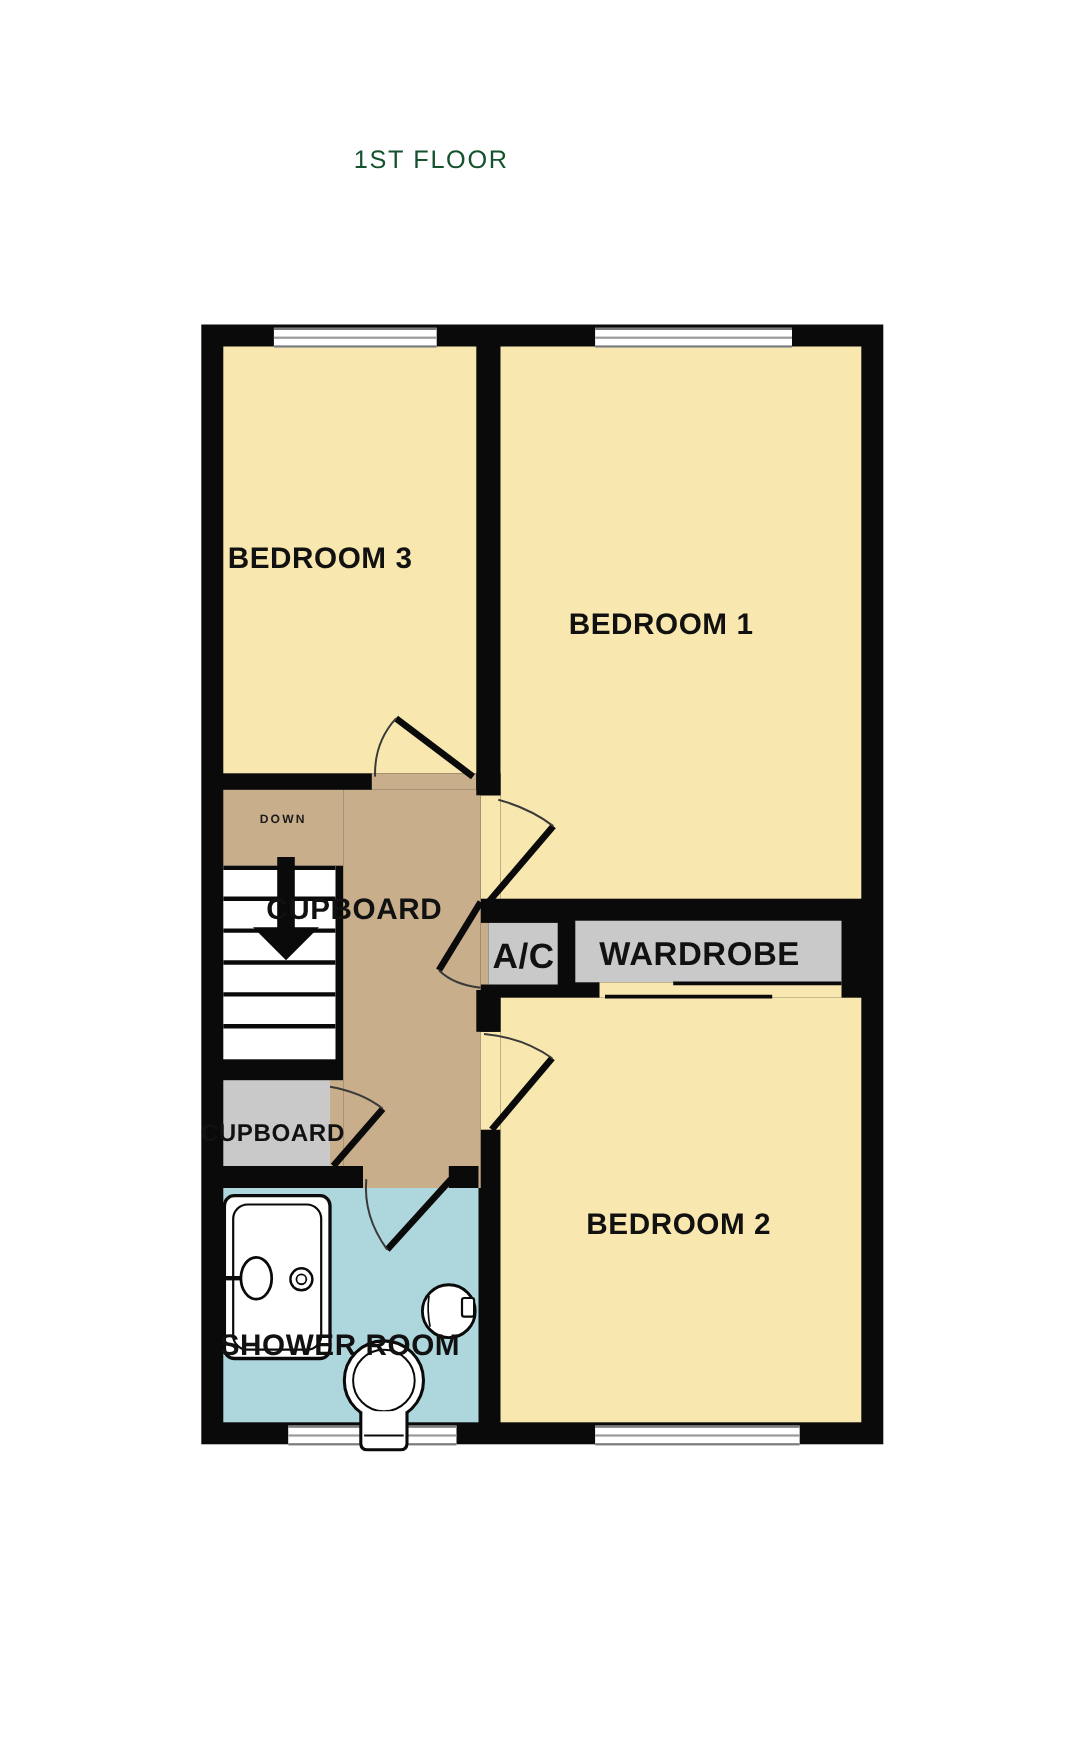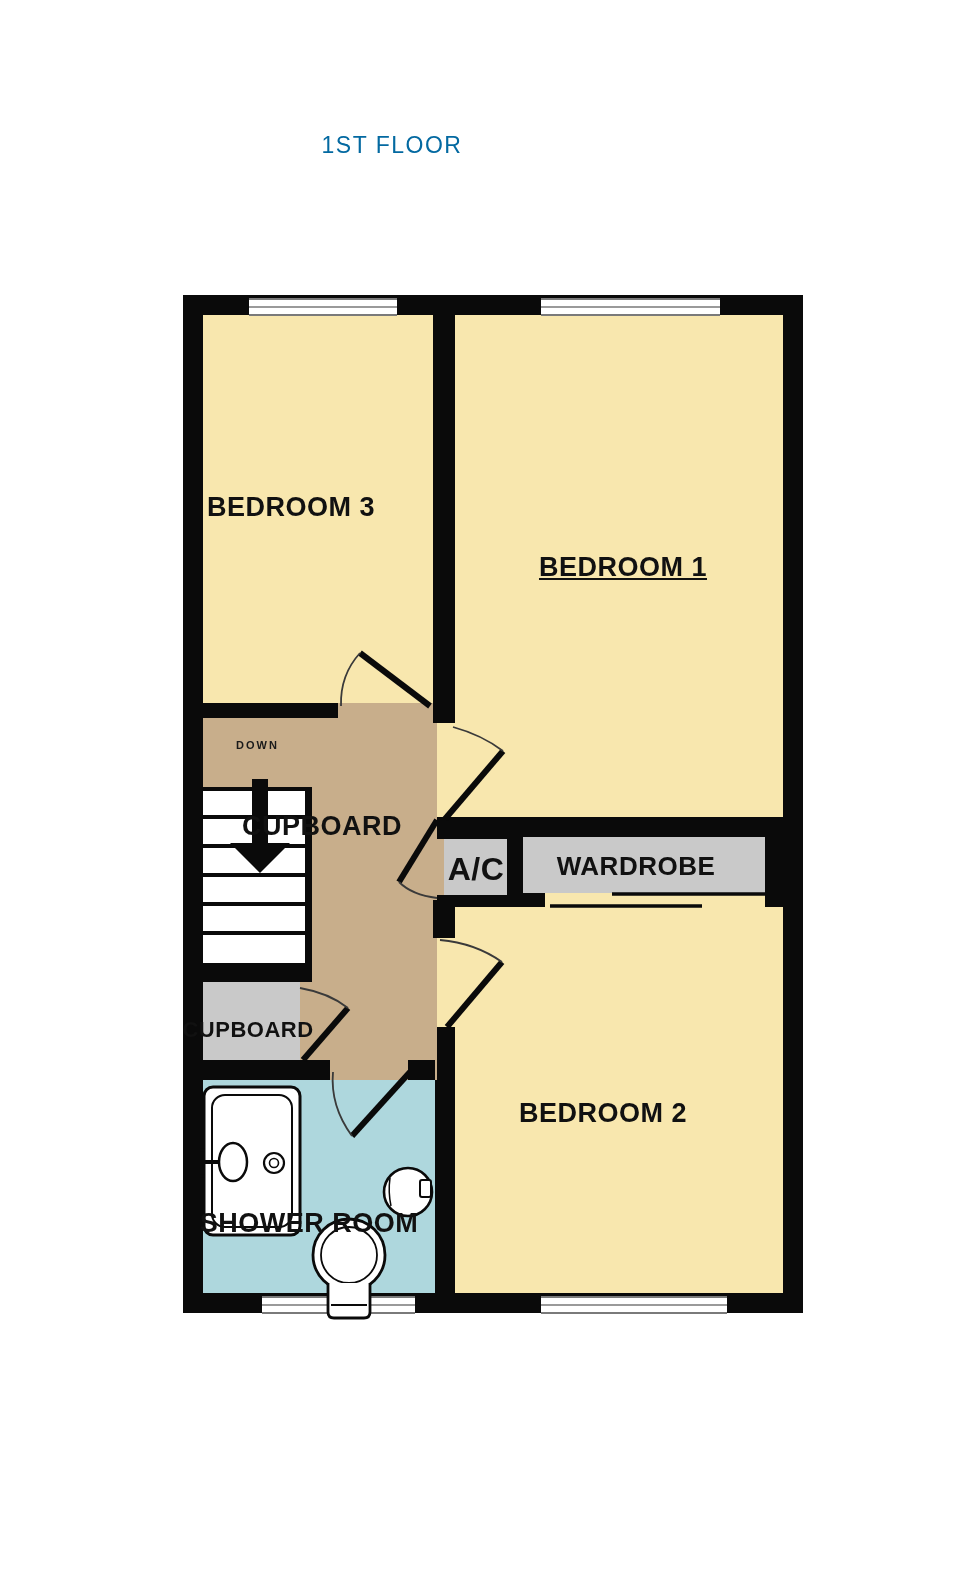--- a/index.html
+++ b/index.html
@@ -13,21 +13,21 @@
   .blue{background:#AED7DD;}
   .gray{background:#C9C9C9;}
   .black{background:#0a0a0a;}
   .white{background:#ffffff;}
   .lbl{position:absolute;font-weight:bold;font-size:27px;color:#111;text-align:center;
        letter-spacing:.5px;white-space:nowrap;line-height:1;}
   .lbl-small{font-size:22px;}
   .window{position:absolute;background:#ffffff;border-top:2px solid #7a7a7a;border-bottom:2px solid #7a7a7a;}
   .window .pane{position:absolute;left:0;right:0;height:0;border-top:2px solid #9a9a9a;}
   #title{position:absolute;left:292px;top:132px;width:200px;text-align:center;
-         font-size:23px;color:#0369a1;letter-spacing:1.5px;font-weight:400;}
+         font-size:23px;color:#14532d;letter-spacing:1.5px;font-weight:400;}
   #down-label{position:absolute;left:203px;top:739px;width:109px;text-align:center;
          font-size:11px;font-weight:600;letter-spacing:2px;color:#1a1a1a;}
   svg{position:absolute;left:0;top:0;pointer-events:none;}
 </style>
 </head>
 <body>
 
 <div id="canvas">
 
   <div id="title">1ST FLOOR</div>
@@ -139,23 +139,23 @@
     <g>
       <circle cx="349" cy="1255" r="36" fill="#ffffff" stroke="#0a0a0a" stroke-width="2.8"></circle>
       <circle cx="349" cy="1255" r="28" fill="none" stroke="#0a0a0a" stroke-width="1.8"></circle>
       <path d="M328 1283 L328 1312 Q328 1318 334 1318 L364 1318 Q370 1318 370 1312 L370 1283" fill="#ffffff" stroke="#0a0a0a" stroke-width="2.8"></path>
       <rect x="330" y="1285" width="38" height="28" fill="#ffffff" stroke="none"></rect>
       <line x1="331" y1="1305" x2="367" y2="1305" stroke="#0a0a0a" stroke-width="2"></line>
     </g>
   </svg>
 
   <div class="lbl" style="left:194px;top:494px;width:194px;">BEDROOM 3</div>
-  <div class="lbl" style="left:469px;top:554px;width:308px;text-decoration:underline;">BEDROOM 1</div>
+  <div class="lbl" style="left:447px;top:554px;width:308px;">BEDROOM 1</div>
   <div class="lbl" style="left:242px;top:813px;width:160px;">CUPBOARD</div>
   <div class="lbl" style="left:444px;top:853px;width:64px;font-size:32px;">A/C</div>
-  <div class="lbl" style="left:523px;top:853px;width:226px;font-size:26px;">WARDROBE</div>
+  <div class="lbl" style="left:523px;top:853px;width:226px;font-size:30px;">WARDROBE</div>
   <div class="lbl lbl-small" style="left:180px;top:1000px;width:136px;margin-top:19px;">CUPBOARD</div>
   <div class="lbl" style="left:193px;top:1210px;width:232px;">SHOWER ROOM</div>
-  <div class="lbl" style="left:439px;top:1100px;width:328px;">BEDROOM 2</div>
+  <div class="lbl" style="left:453px;top:1100px;width:328px;">BEDROOM 2</div>
 
   <div id="down-label">DOWN</div>
 
 </div>
 
 </body></html>

